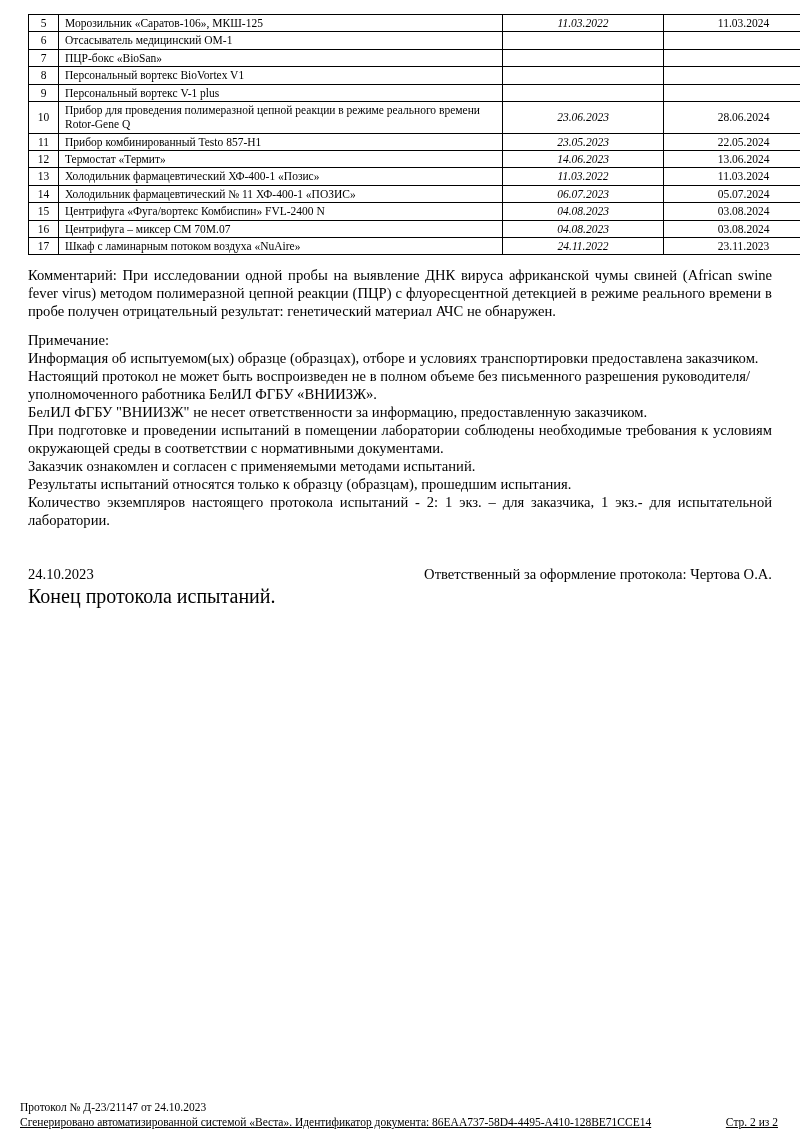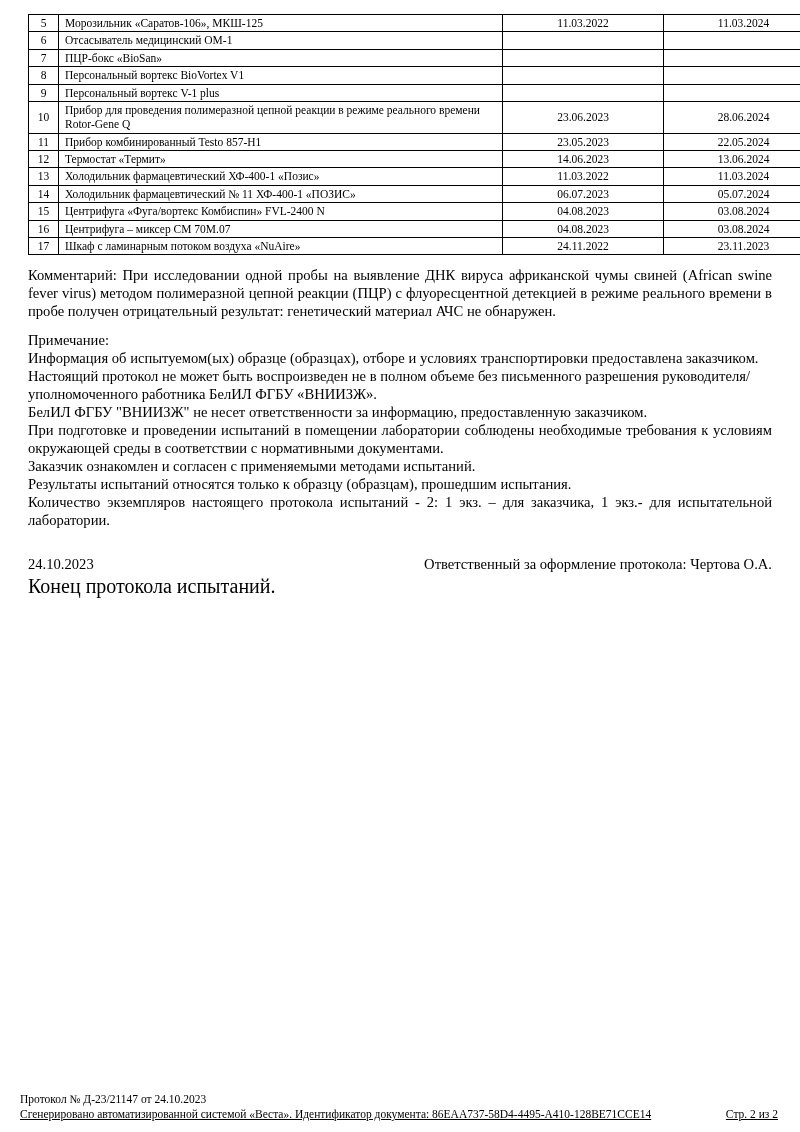--- a/index.html
+++ b/index.html
@@ -24,46 +24,46 @@
     font-size: 11.5px;
     line-height: 1.25;
   }
   table.equip td {
     border: 1px solid #000;
     vertical-align: middle;
     height: 17px;
   }
   td.c-num   { width: 30px;  text-align: center; }
   td.c-name  { width: 444px; padding: 1px 20px 1px 6px; }
-  td.c-date1 { width: 161px; text-align: center; }
+  td.c-date1 { width: 161px; text-align: center; font-style: italic; }
   td.c-date2 { width: 160px; text-align: center; }
 
   
   .bodytext { font-size: 14.6px; line-height: 18px; width: 744px; }
   .para { margin-top: 11px; }
   .justify { text-align: justify; }
   .bold { font-weight: normal; }
   .note-line { }
 
   .sigrow {
     display: flex;
     justify-content: space-between;
-    margin-top: 26px;
+    margin-top: 36px;
     font-size: 14.6px;
     line-height: 18px;
     width: 744px;
   }
   .endline { font-size: 20px; line-height: 18px; margin-top: 4px; }
 
   
   .footer {
     position: absolute;
     left: 20px;
     right: 22px;
-    bottom: 10px;
+    bottom: 2px;
     font-size: 11.5px;
     line-height: 15px;
   }
   .footer .f2 { display: flex; justify-content: space-between; text-decoration: underline; }
 </style>
 </head>
 <body>
 
 <div class="page">
   <div class="content">

